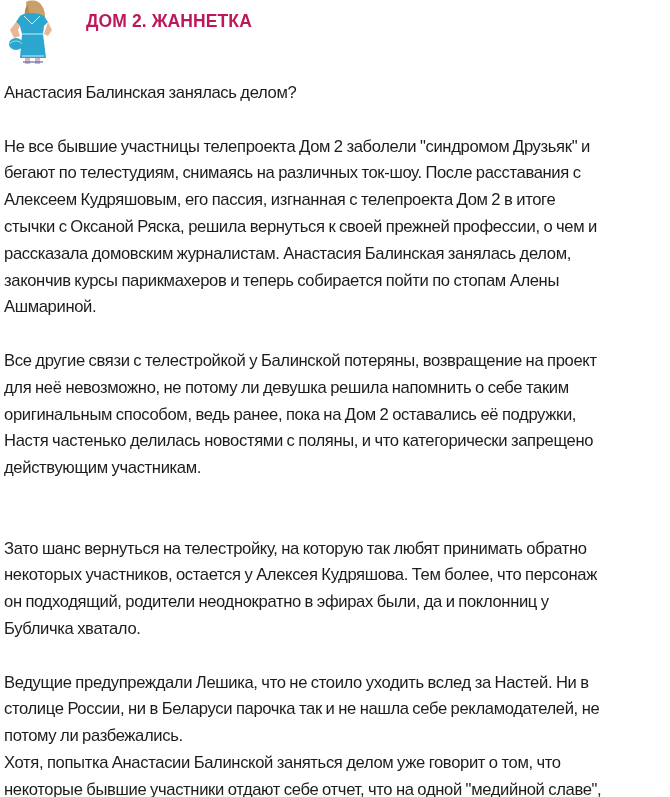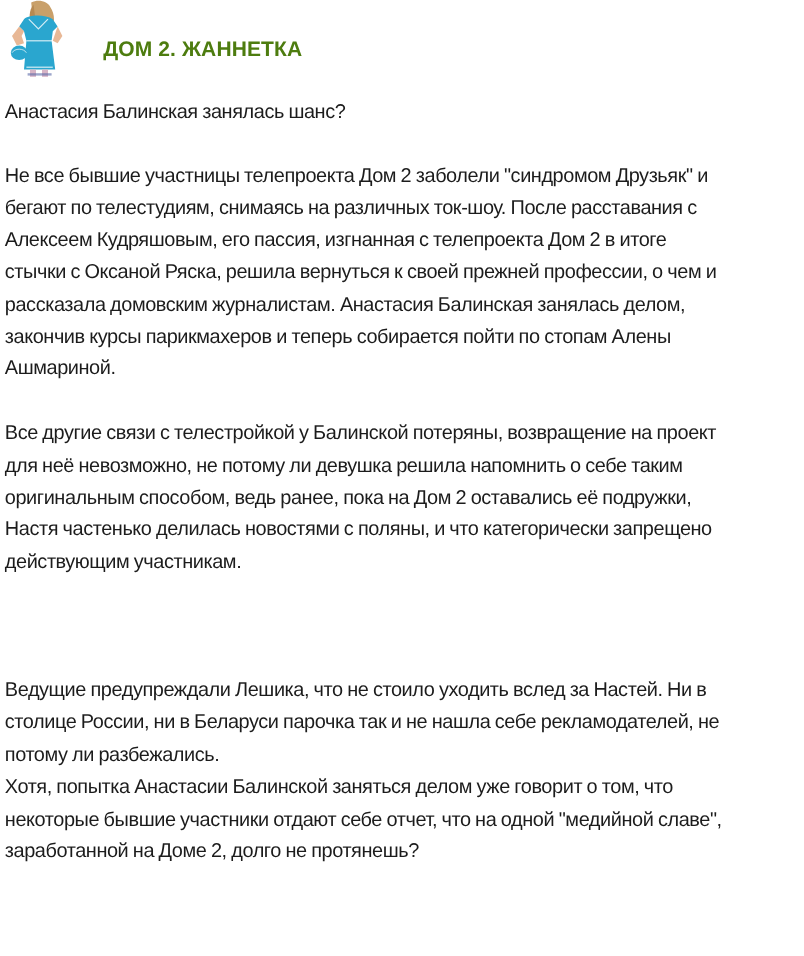--- a/index.html
+++ b/index.html
@@ -28,24 +28,23 @@
     top: 0px;
     width: 52px;
     height: 66px;
   }
   .channel-title {
     position: absolute;
     left: 86px;
     top: 11px;
     font-size: 17.5px;
     font-weight: bold;
-    color: #4d7c0f;
+    color: #be185d;
     letter-spacing: 0.1px;
     white-space: nowrap;
-    margin-top: 20px;
   }
   .article {
     position: absolute;
     left: 4px;
     top: 80px;
     width: 664px;
     font-size: 16.6px;
     line-height: 26.8px;
     color: #1c1c1c;
     letter-spacing: -0.35px;
@@ -81,37 +80,41 @@
 
       <rect x="19" y="58" width="5" height="6" fill="#d7b4c6"></rect>
       <rect x="29" y="58" width="5" height="6" fill="#d7b4c6"></rect>
       <rect x="17" y="61" width="20" height="2" fill="#5b6aa8" opacity="0.6"></rect>
     </svg>
   </div>
   <div class="channel-title">ДОМ 2. ЖАННЕТКА</div>
 </div>
 
 <div class="article">
-  <p>Анастасия Балинская занялась шанс?</p>
+  <p>Анастасия Балинская занялась делом?</p>
   <div class="gap"></div>
   <p>Не все бывшие участницы телепроекта Дом 2 заболели "синдромом Друзьяк" и
 бегают по телестудиям, снимаясь на различных ток-шоу. После расставания с
 Алексеем Кудряшовым, его пассия, изгнанная с телепроекта Дом 2 в итоге
 стычки с Оксаной Ряска, решила вернуться к своей прежней профессии, о чем и
 рассказала домовским журналистам. Анастасия Балинская занялась делом,
 закончив курсы парикмахеров и теперь собирается пойти по стопам Алены
 Ашмариной.</p>
   <div class="gap"></div>
   <p>Все другие связи с телестройкой у Балинской потеряны, возвращение на проект
 для неё невозможно, не потому ли девушка решила напомнить о себе таким
 оригинальным способом, ведь ранее, пока на Дом 2 оставались её подружки,
 Настя частенько делилась новостями с поляны, и что категорически запрещено
 действующим участникам.</p>
   <div class="gap"></div>
   <div class="gap"></div>
+  <p>Зато шанс вернуться на телестройку, на которую так любят принимать обратно
+некоторых участников, остается у Алексея Кудряшова. Тем более, что персонаж
+он подходящий, родители неоднократно в эфирах были, да и поклонниц у
+Бубличка хватало.</p>
   <div class="gap"></div>
   <p>Ведущие предупреждали Лешика, что не стоило уходить вслед за Настей. Ни в
 столице России, ни в Беларуси парочка так и не нашла себе рекламодателей, не
 потому ли разбежались.
 Хотя, попытка Анастасии Балинской заняться делом уже говорит о том, что
 некоторые бывшие участники отдают себе отчет, что на одной "медийной славе",
 заработанной на Доме 2, долго не протянешь?</p>
 </div>
 
 </body></html>

